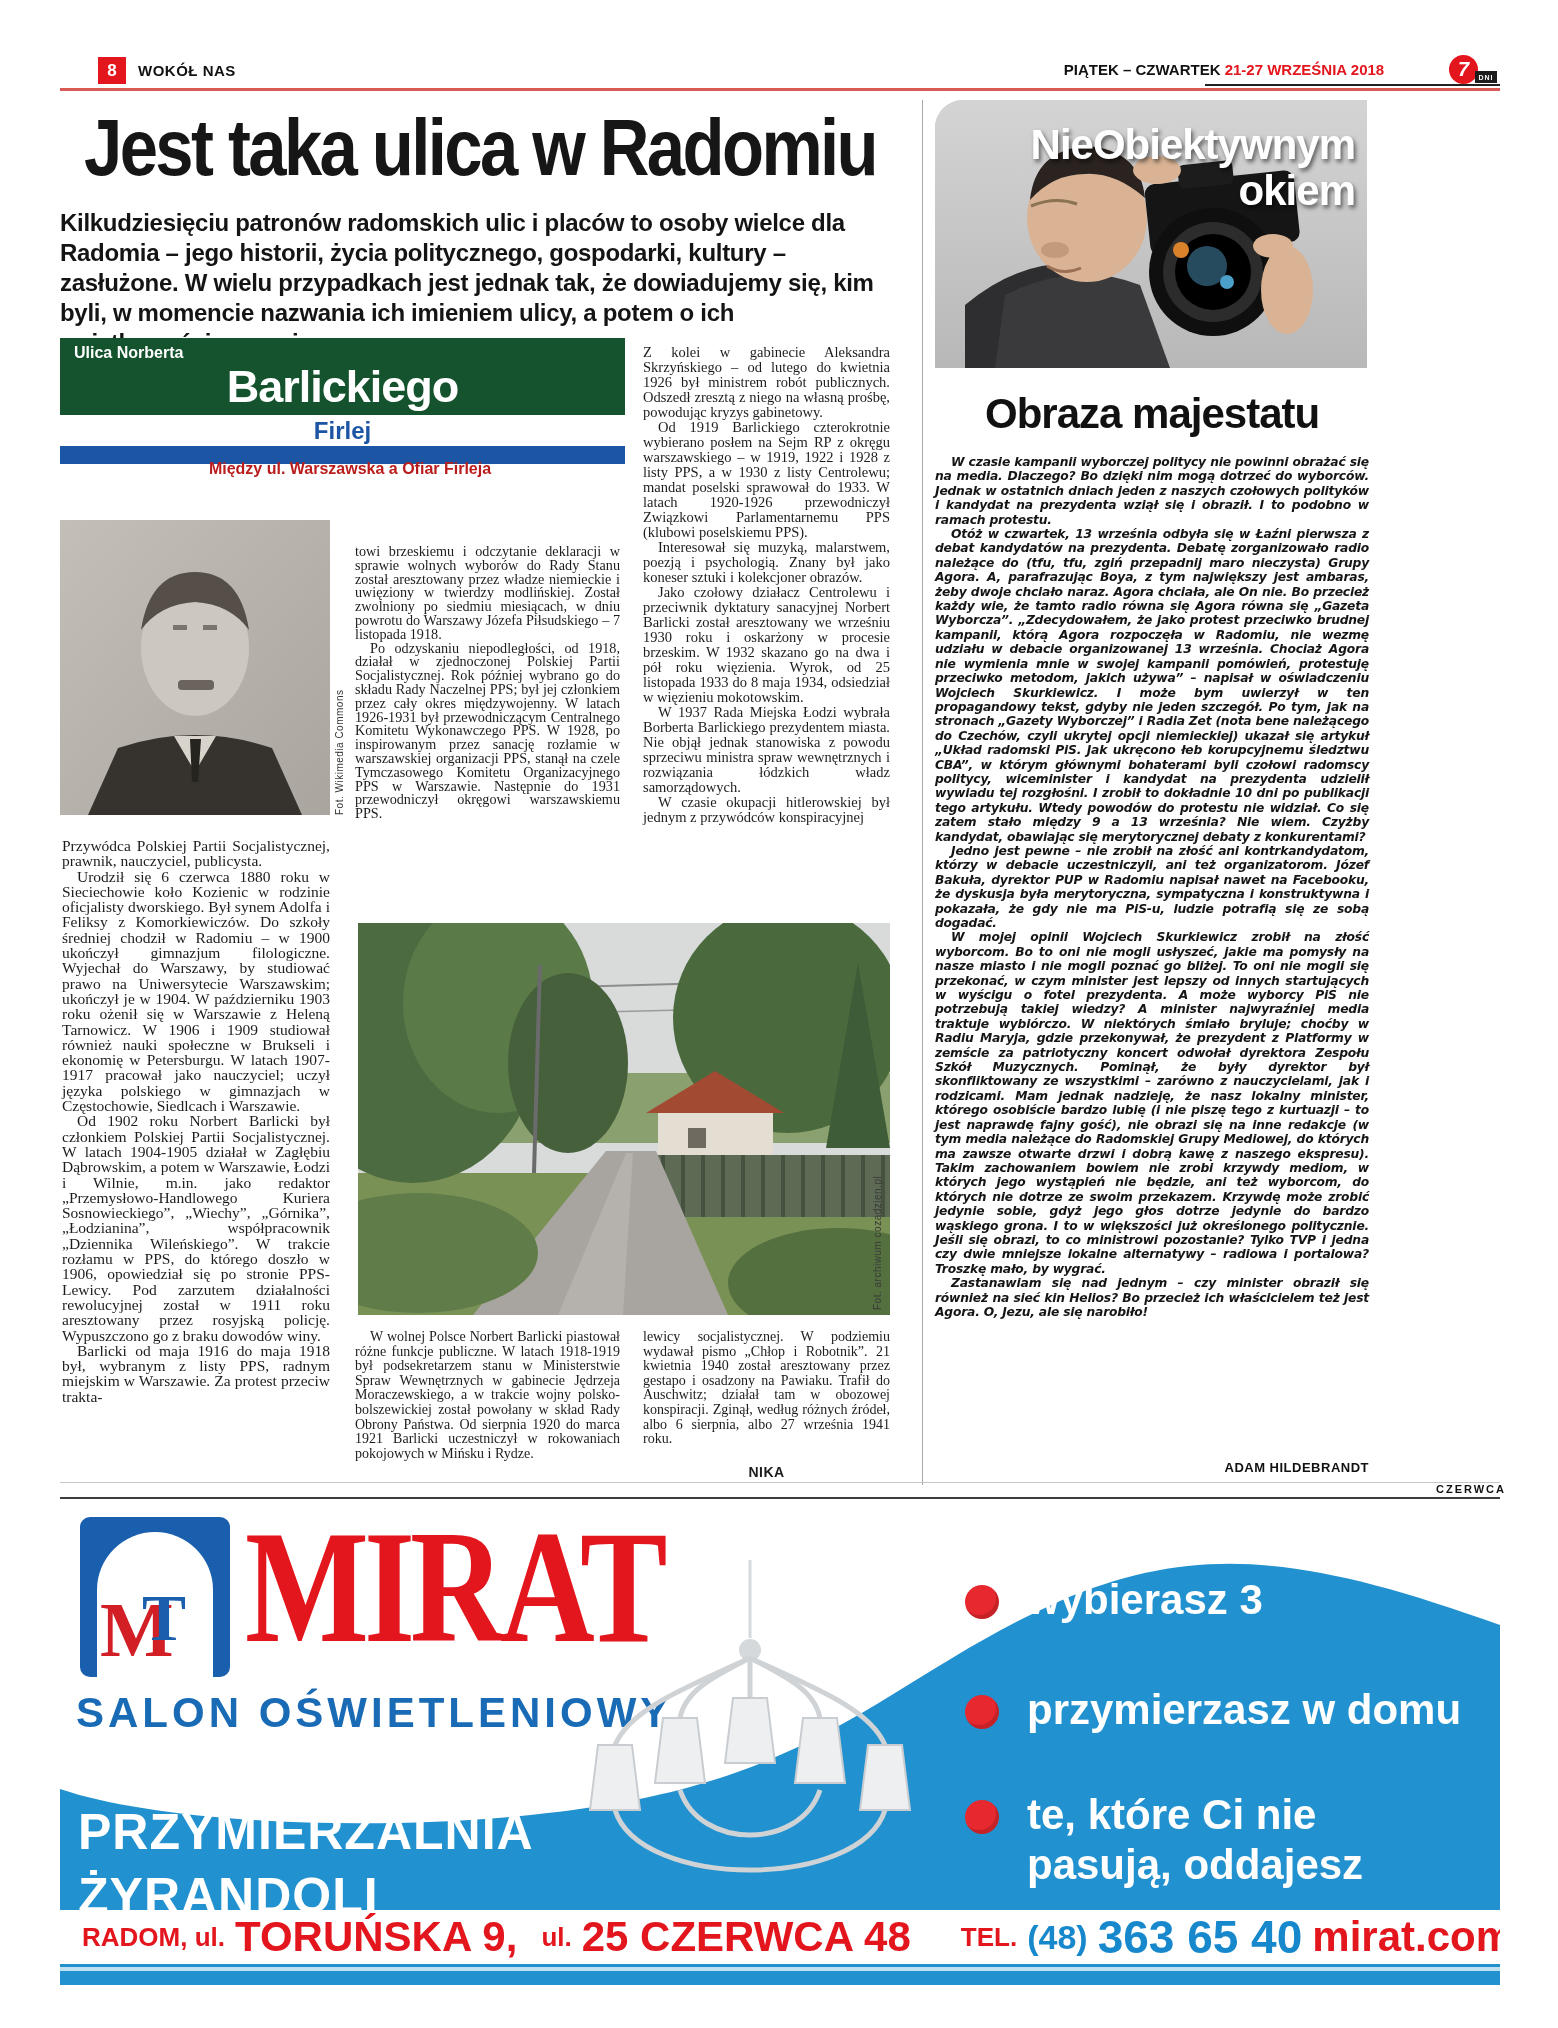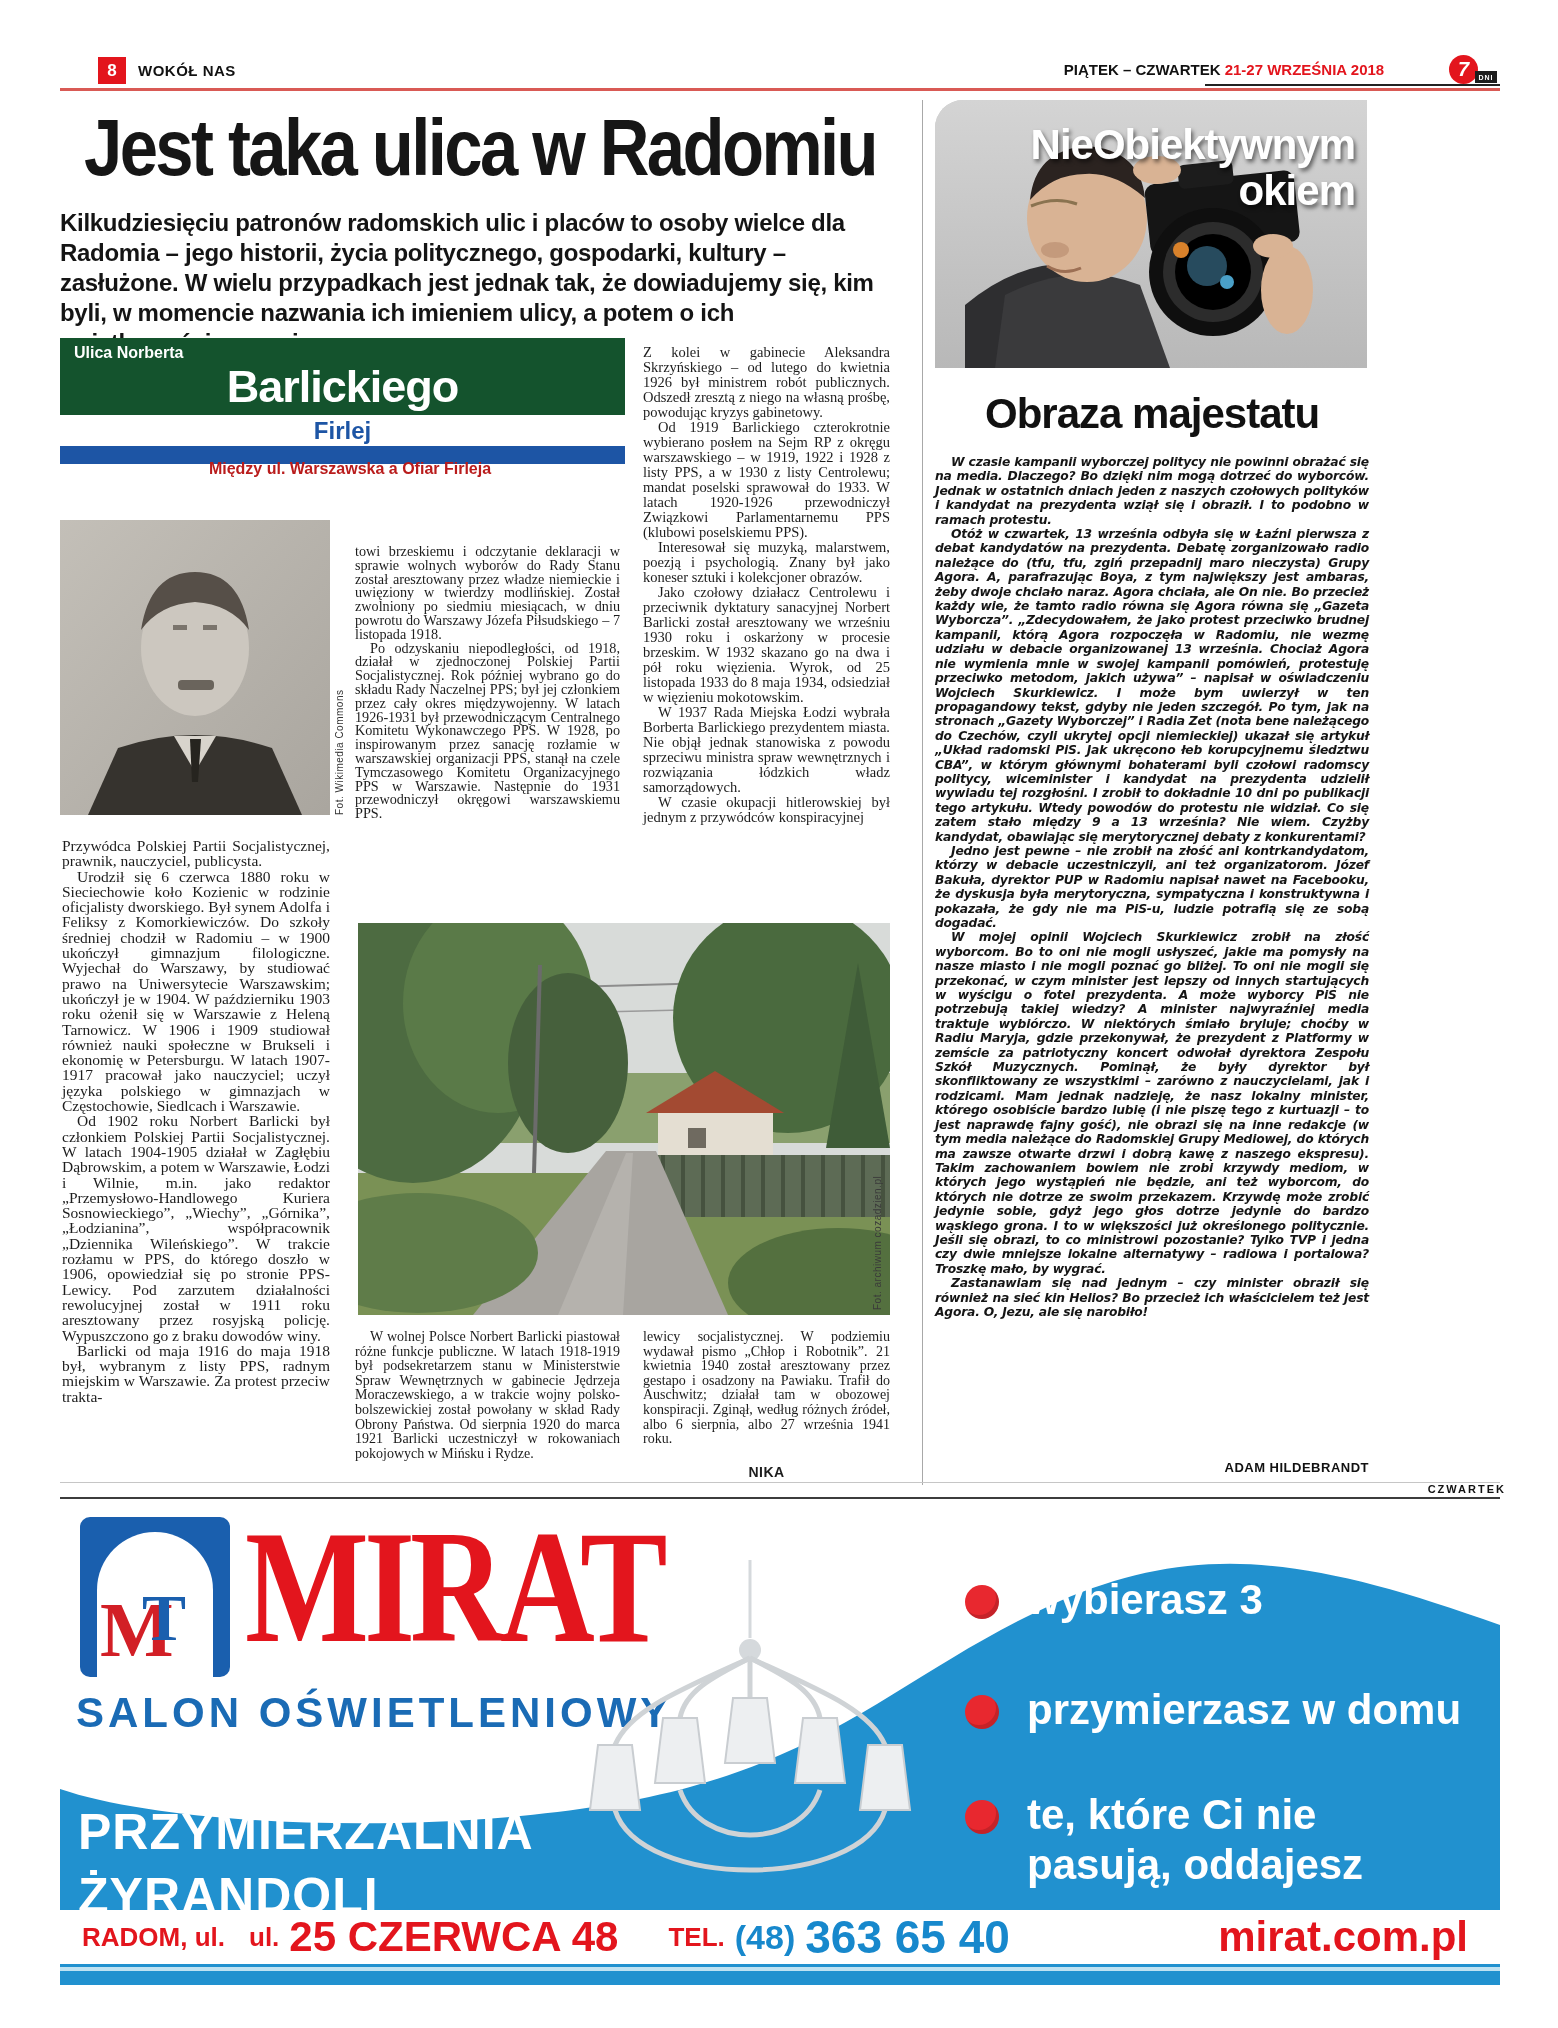--- a/index.html
+++ b/index.html
@@ -264,21 +264,21 @@
     <p>W czasie kampanii wyborczej politycy nie powinni obrażać się na media. Dlaczego? Bo dzięki nim mogą dotrzeć do wyborców. Jednak w ostatnich dniach jeden z naszych czołowych polityków i kandydat na prezydenta wziął się i obraził. I to podobno w ramach protestu.</p>
     <p>Otóż w czwartek, 13 września odbyła się w Łaźni pierwsza z debat kandydatów na prezydenta. Debatę zorganizowało radio należące do (tfu, tfu, zgiń przepadnij maro nieczysta) Grupy Agora. A, parafrazując Boya, z tym największy jest ambaras, żeby dwoje chciało naraz. Agora chciała, ale On nie. Bo przecież każdy wie, że tamto radio równa się Agora równa się „Gazeta Wyborcza”. „Zdecydowałem, że jako protest przeciwko brudnej kampanii, którą Agora rozpoczęła w Radomiu, nie wezmę udziału w debacie organizowanej 13 września. Chociaż Agora nie wymienia mnie w swojej kampanii pomówień, protestuję przeciwko metodom, jakich używa” – napisał w oświadczeniu Wojciech Skurkiewicz. I może bym uwierzył w ten propagandowy tekst, gdyby nie jeden szczegół. Po tym, jak na stronach „Gazety Wyborczej” i Radia Zet (nota bene należącego do Czechów, czyli ukrytej opcji niemieckiej) ukazał się artykuł „Układ radomski PiS. Jak ukręcono łeb korupcyjnemu śledztwu CBA”, w którym głównymi bohaterami byli czołowi radomscy politycy, wiceminister i kandydat na prezydenta udzielił wywiadu tej rozgłośni. I zrobił to dokładnie 10 dni po publikacji tego artykułu. Wtedy powodów do protestu nie widział. Co się zatem stało między 9 a 13 września? Nie wiem. Czyżby kandydat, obawiając się merytorycznej debaty z konkurentami?</p>
     <p>Jedno jest pewne – nie zrobił na złość ani kontrkandydatom, którzy w debacie uczestniczyli, ani też organizatorom. Józef Bakuła, dyrektor PUP w Radomiu napisał nawet na Facebooku, że dyskusja była merytoryczna, sympatyczna i konstruktywna i pokazała, że gdy nie ma PiS-u, ludzie potrafią się ze sobą dogadać.</p>
     <p>W mojej opinii Wojciech Skurkiewicz zrobił na złość wyborcom. Bo to oni nie mogli usłyszeć, jakie ma pomysły na nasze miasto i nie mogli poznać go bliżej. To oni nie mogli się przekonać, w czym minister jest lepszy od innych startujących w wyścigu o fotel prezydenta. A może wyborcy PiS nie potrzebują takiej wiedzy? A minister najwyraźniej media traktuje wybiórczo. W niektórych śmiało bryluje; choćby w Radiu Maryja, gdzie przekonywał, że prezydent z Platformy w zemście za patriotyczny koncert odwołał dyrektora Zespołu Szkół Muzycznych. Pominął, że były dyrektor był skonfliktowany ze wszystkimi – zarówno z nauczycielami, jak i rodzicami. Mam jednak nadzieję, że nasz lokalny minister, którego osobiście bardzo lubię (i nie piszę tego z kurtuazji – to jest naprawdę fajny gość), nie obrazi się na inne redakcje (w tym media należące do Radomskiej Grupy Mediowej, do których ma zawsze otwarte drzwi i dobrą kawę z naszego ekspresu). Takim zachowaniem bowiem nie zrobi krzywdy mediom, w których jego wystąpień nie będzie, ani też wyborcom, do których nie dotrze ze swoim przekazem. Krzywdę może zrobić jedynie sobie, gdyż jego głos dotrze jedynie do bardzo wąskiego grona. I to w większości już określonego politycznie. Jeśli się obrazi, to co ministrowi pozostanie? Tylko TVP i jedna czy dwie mniejsze lokalne alternatywy – radiowa i portalowa? Troszkę mało, by wygrać.</p>
     <p>Zastanawiam się nad jednym – czy minister obraził się również na sieć kin Helios? Bo przecież ich właścicielem też jest Agora. O, Jezu, ale się narobiło!</p>
   </div>
   <div class="abs op-sig">ADAM HILDEBRANDT</div>
 
   <div class="abs rek-rule-a"></div>
   <div class="abs rek-rule-b"></div>
-  <div class="abs rek-label">CZWARTEK</div>
+  <div class="abs rek-label">CZERWCA</div>
 
   <div class="abs ad">
     <svg class="ad-curve" width="1440" height="480" viewBox="0 0 1440 480">
       <path d="M0,0 L1440,0 L1440,120 C1250,52 1140,36 1000,96 C860,158 790,238 630,282 C450,332 130,328 0,284 Z" fill="#ffffff"></path>
     </svg>
 
     <div class="ad-emblem">
       <div class="arch"></div>
       <span class="m">M</span>
       <span class="t">T</span>
@@ -320,20 +320,21 @@
         <span class="txt">przymierzasz w domu</span>
       </div>
       <div class="ad-bullet" style="top:225px;width:505px;">
         <span class="dot"></span>
         <span class="txt">te, które Ci nie pasują, oddajesz</span>
       </div>
     </div>
 
     <div class="ad-addr">
       <span class="s a-red sz-s">RADOM, ul.</span>
+      <span class="s a-red sz-l">TORUŃSKA 9,</span>
       <span class="s a-red sz-s" style="margin-left:14px;">ul.</span>
       <span class="s a-red sz-l">25 CZERWCA 48</span>
       <span class="s a-red sz-s" style="margin-left:40px;">TEL.</span>
       <span class="s a-blue sz-m">(48)</span>
       <span class="s a-blue sz-xl">363 65 40</span>
       <span class="s a-red sz-l ad-web">mirat.com.pl</span>
     </div>
     <div class="ad-stripe"></div>
   </div>
 

